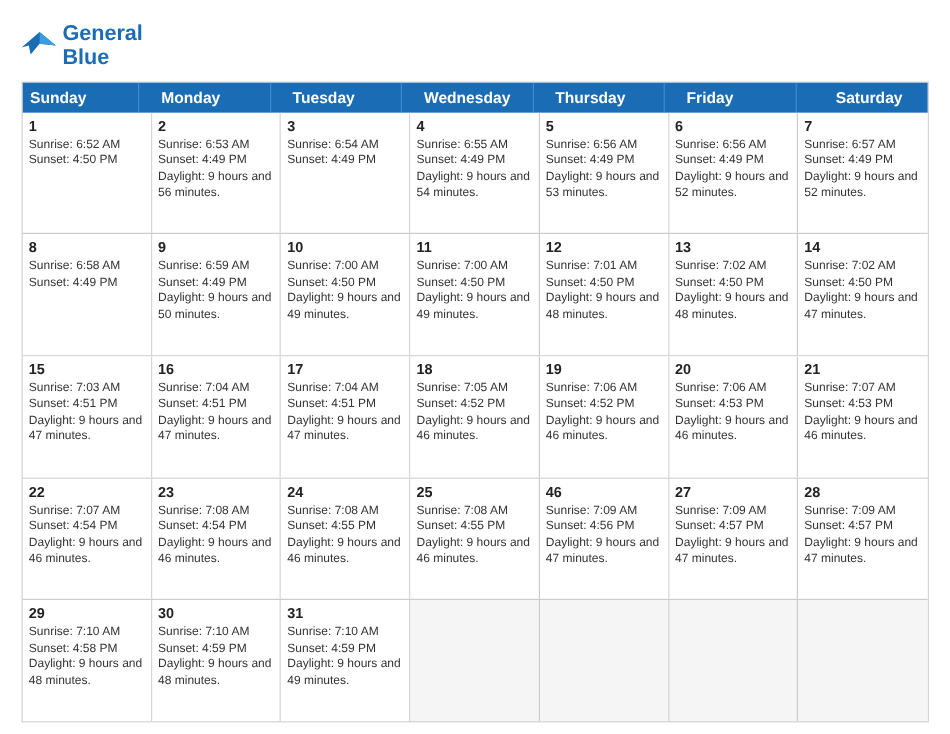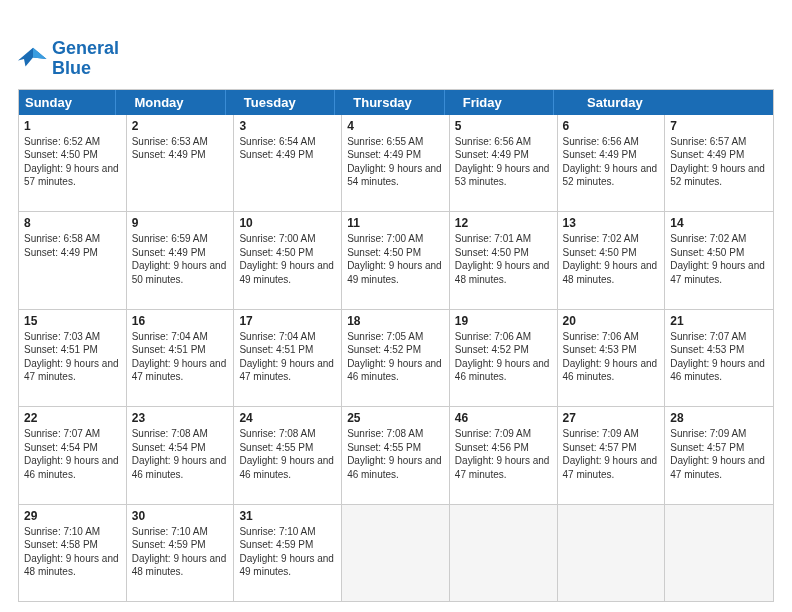--- a/index.html
+++ b/index.html
@@ -15,21 +15,20 @@
       height: 612px;
       padding: 18px 18px 10px 18px;
       display: flex;
       flex-direction: column;
     }
     .header {
       display: flex;
       justify-content: space-between;
       align-items: flex-start;
       margin-bottom: 10px;
-      margin-top: 21px;
     }
     .logo {
       display: flex;
       align-items: center;
       gap: 4px;
     }
     .logo-text {
       font-size: 18px;
       font-weight: bold;
       line-height: 1.1;
@@ -130,39 +129,40 @@
       <h1></h1>
       <h2></h2>
     </div>
   </div>
 
   <div class="calendar">
     <div class="cal-header">
     <div class="cal-header-cell">Sunday</div>
         <div class="cal-header-cell">Monday</div>
         <div class="cal-header-cell">Tuesday</div>
+        <div class="cal-header-cell">Wednesday</div>
         <div class="cal-header-cell">Thursday</div>
         <div class="cal-header-cell">Friday</div>
         <div class="cal-header-cell">Saturday</div>
       </div>
     <div class="cal-body">
     <div class="cal-week">
           <div class="cal-cell">
         <span class="day-num">1</span>
         <div class="info">
           <span>Sunrise: 6:52 AM</span><br>
           <span>Sunset: 4:50 PM</span><br>
-          <span>Daylight: 9 hours and 57 minutes.</span>
         </div>
       </div>
           <div class="cal-cell">
         <span class="day-num">2</span>
         <div class="info">
           <span>Sunrise: 6:53 AM</span><br>
           <span>Sunset: 4:49 PM</span><br>
+          <span>Daylight: 9 hours and 56 minutes.</span>
         </div>
       </div>
           <div class="cal-cell">
         <span class="day-num">3</span>
         <div class="info">
           <span>Sunrise: 6:54 AM</span><br>
           <span>Sunset: 4:49 PM</span><br>
         </div>
       </div>
           <div class="cal-cell">

